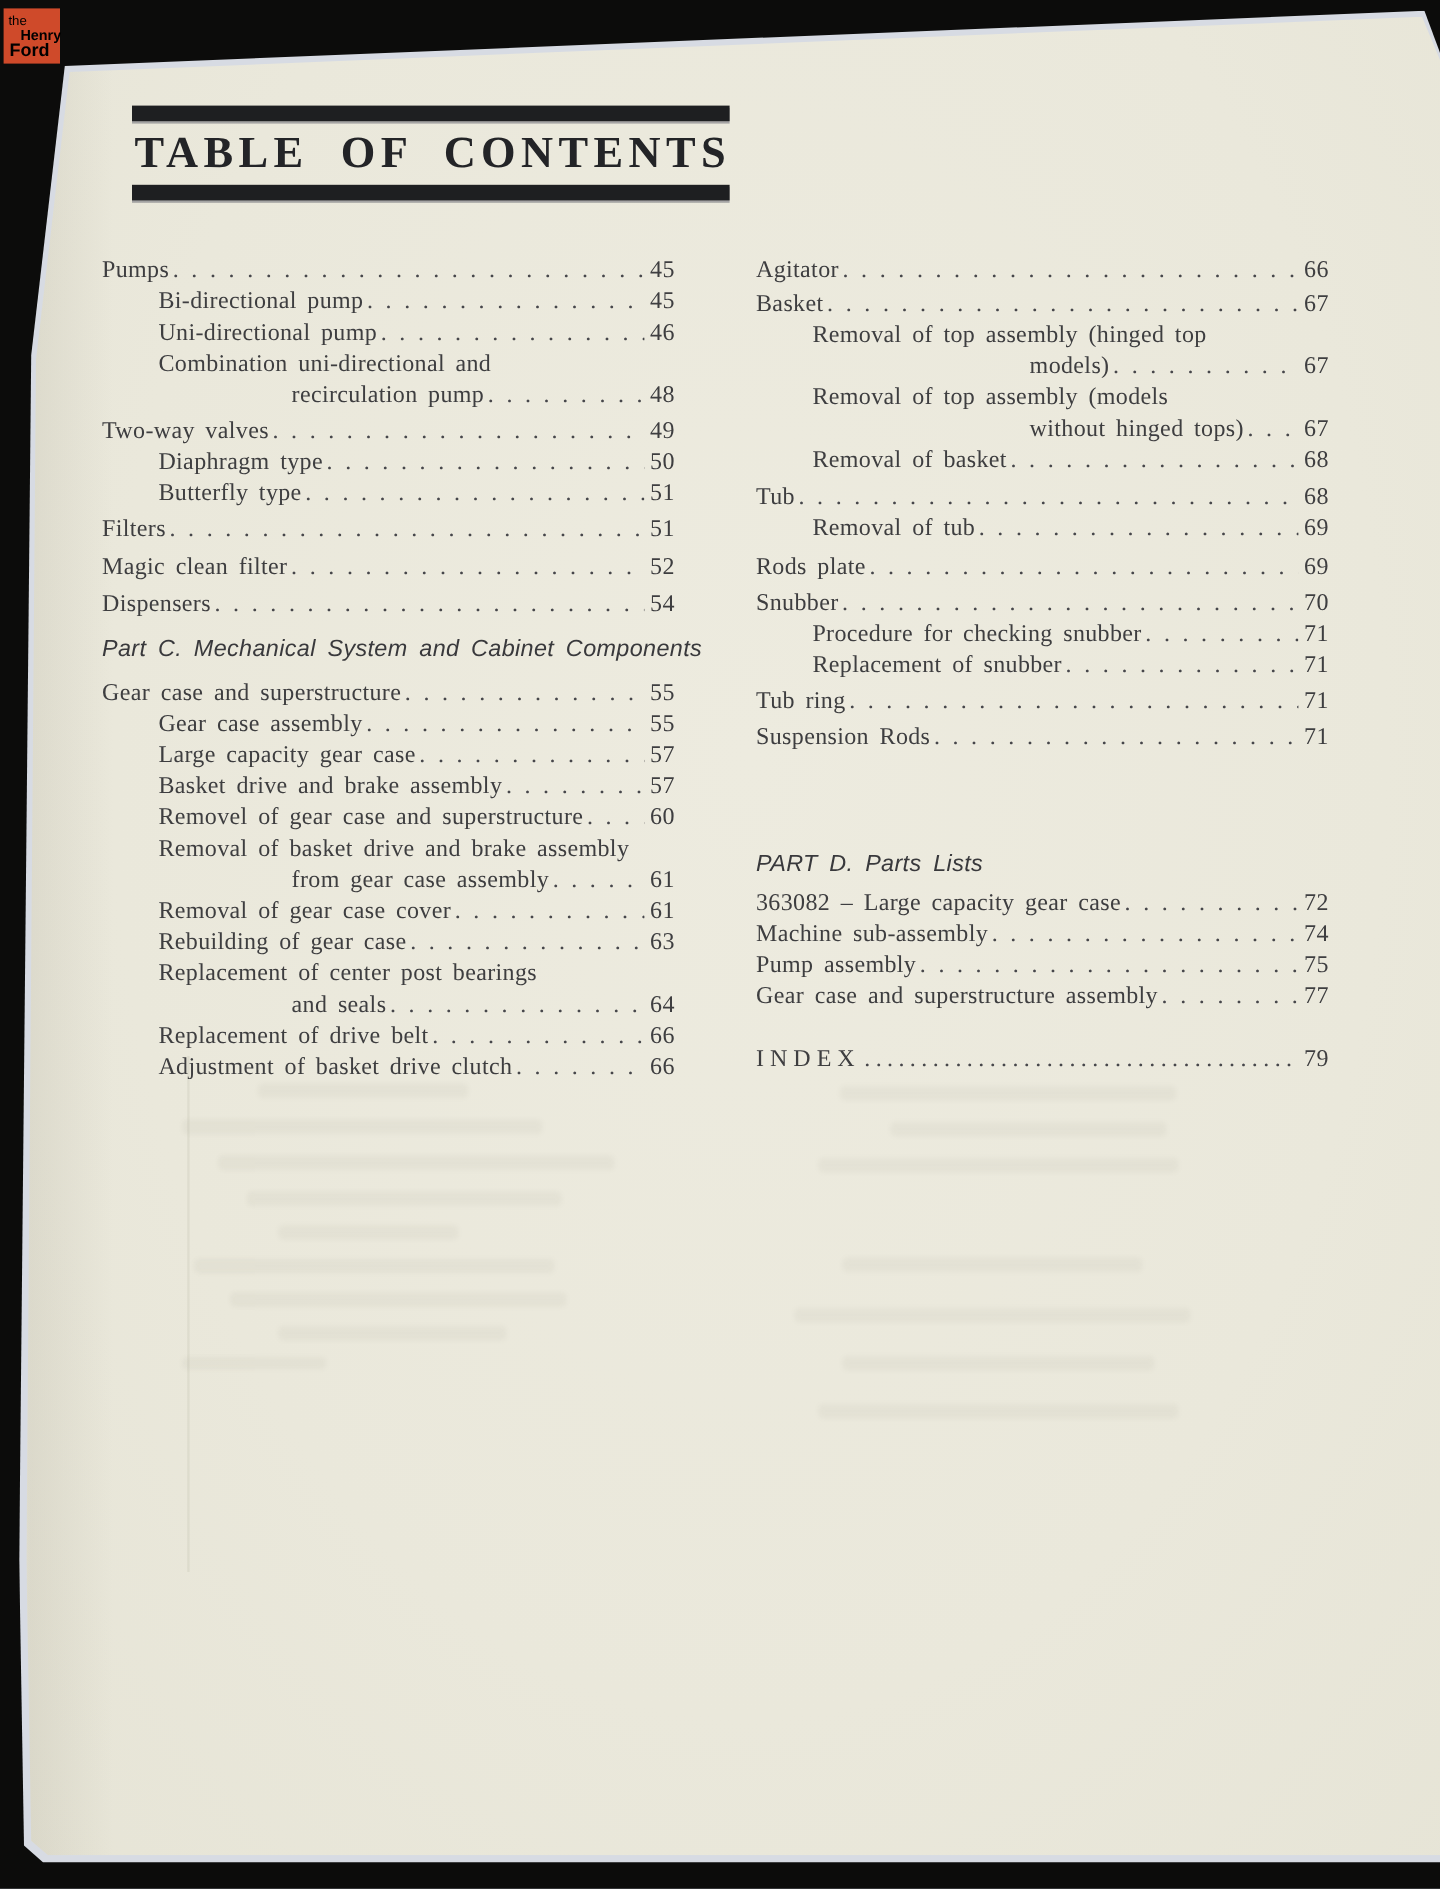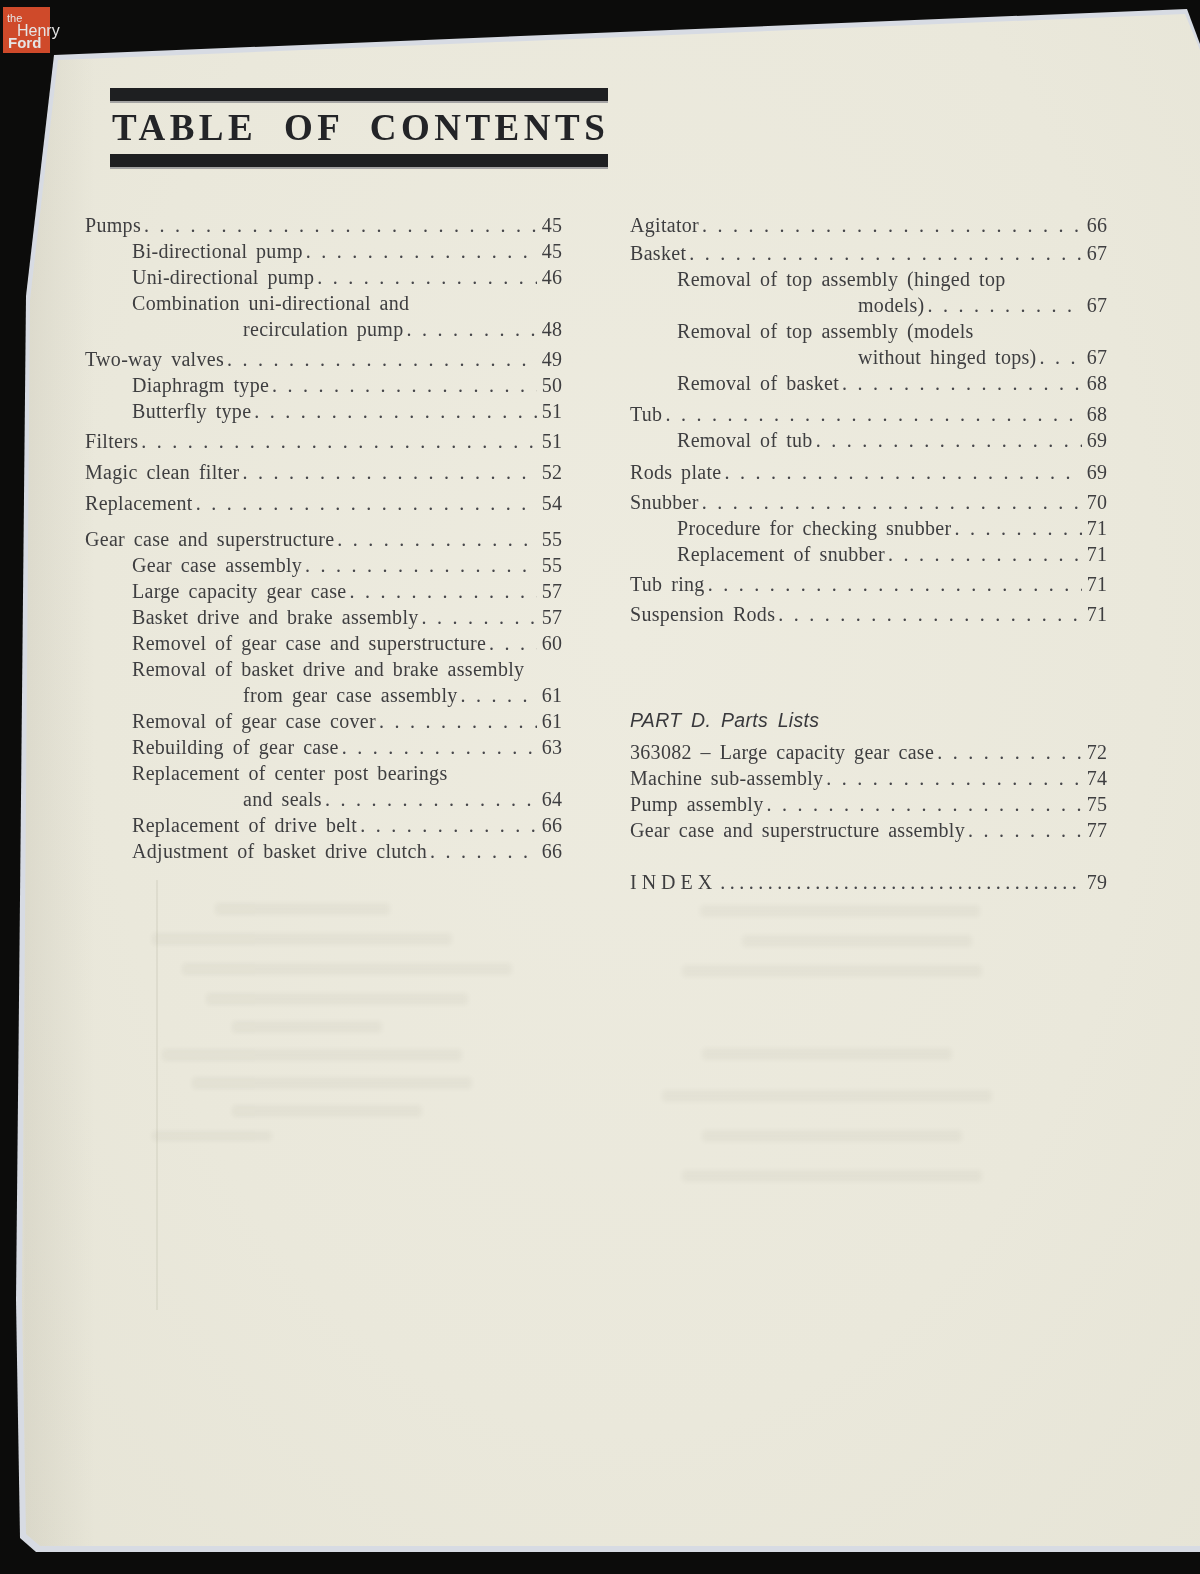--- a/index.html
+++ b/index.html
@@ -20,25 +20,25 @@
       linear-gradient(90deg, rgba(255,255,255,.55) 0px, rgba(255,255,255,0) 26px),
       linear-gradient(90deg, rgba(110,105,85,.10) 26px, rgba(110,105,85,0) 95px),
       radial-gradient(ellipse at 52% 40%, #edebdf 0%, #eae8db 60%, #e6e4d6 100%);
     clip-path:polygon(58px 60px,1185px 14px,1200px 50px,1200px 1546px,40px 1546px,26px 1534px,22px 1300px,30px 300px);
   }
 
   
   .logo{
     position:absolute;left:3px;top:7px;width:47px;height:46px;
     background:#cf4a2a;z-index:5;
-    font-family:"Liberation Sans", sans-serif;color:#e5e5e5;
+    font-family:"Liberation Sans", sans-serif;color:#000000;
   }
   .logo span{position:absolute;white-space:nowrap;line-height:1;}
   .logo .l-the{left:4px;top:6px;font-size:11px;font-weight:400;}
-  .logo .l-henry{left:14px;top:16px;font-size:16px;font-weight:400;}
+  .logo .l-henry{left:14px;top:16px;font-size:12px;font-weight:700;}
   .logo .l-ford{left:5px;top:28px;font-size:15px;font-weight:700;}
 
   
   .title-block{position:absolute;left:110px;top:88px;width:498px;z-index:2;}
   .title-bar{height:13px;background:#1e1f21;box-shadow:0 2px 0 rgba(35,38,60,.35);}
   .page-title{
     height:53px;line-height:53px;white-space:nowrap;
     font-size:37px;font-weight:700;color:#232427;
     letter-spacing:4.5px;word-spacing:13px;
     padding-left:2px;
@@ -126,23 +126,26 @@
         <span class="label">Filters</span>
         <span class="dots">. . . . . . . . . . . . . . . . . . . . . . . . . . . . . . . . . . . . . . . . . . . . . . . . . . . . . . . . . . . . . . . . . . . . . . . . . . . . . . . . . . . . . . . . . . . . . . . . . . . . . . . . . . . . . . . . . . . . . . . . </span>
         <span class="page">51</span>
       </div>
       <div class="row entry" style="margin-top: 5px;">
         <span class="label">Magic clean filter</span>
         <span class="dots">. . . . . . . . . . . . . . . . . . . . . . . . . . . . . . . . . . . . . . . . . . . . . . . . . . . . . . . . . . . . . . . . . . . . . . . . . . . . . . . . . . . . . . . . . . . . . . . . . . . . . . . . . . . . . . . . . . . . . . . . </span>
         <span class="page">52</span>
       </div>
       <div class="row entry" style="margin-top: 5px;">
-        <span class="label">Replacement</span>
+        <span class="label">Dispensers</span>
         <span class="dots">. . . . . . . . . . . . . . . . . . . . . . . . . . . . . . . . . . . . . . . . . . . . . . . . . . . . . . . . . . . . . . . . . . . . . . . . . . . . . . . . . . . . . . . . . . . . . . . . . . . . . . . . . . . . . . . . . . . . . . . . </span>
         <span class="page">54</span>
+      </div>
+      <div class="row heading" style="margin-top: 12px;">
+        <span class="label">Part C. Mechanical System and Cabinet Components</span>
       </div>
       <div class="row entry" style="margin-top: 10px;">
         <span class="label">Gear case and superstructure</span>
         <span class="dots">. . . . . . . . . . . . . . . . . . . . . . . . . . . . . . . . . . . . . . . . . . . . . . . . . . . . . . . . . . . . . . . . . . . . . . . . . . . . . . . . . . . . . . . . . . . . . . . . . . . . . . . . . . . . . . . . . . . . . . . . </span>
         <span class="page">55</span>
       </div>
       <div class="row entry lvl1">
         <span class="label">Gear case assembly</span>
         <span class="dots">. . . . . . . . . . . . . . . . . . . . . . . . . . . . . . . . . . . . . . . . . . . . . . . . . . . . . . . . . . . . . . . . . . . . . . . . . . . . . . . . . . . . . . . . . . . . . . . . . . . . . . . . . . . . . . . . . . . . . . . . </span>
         <span class="page">55</span>

